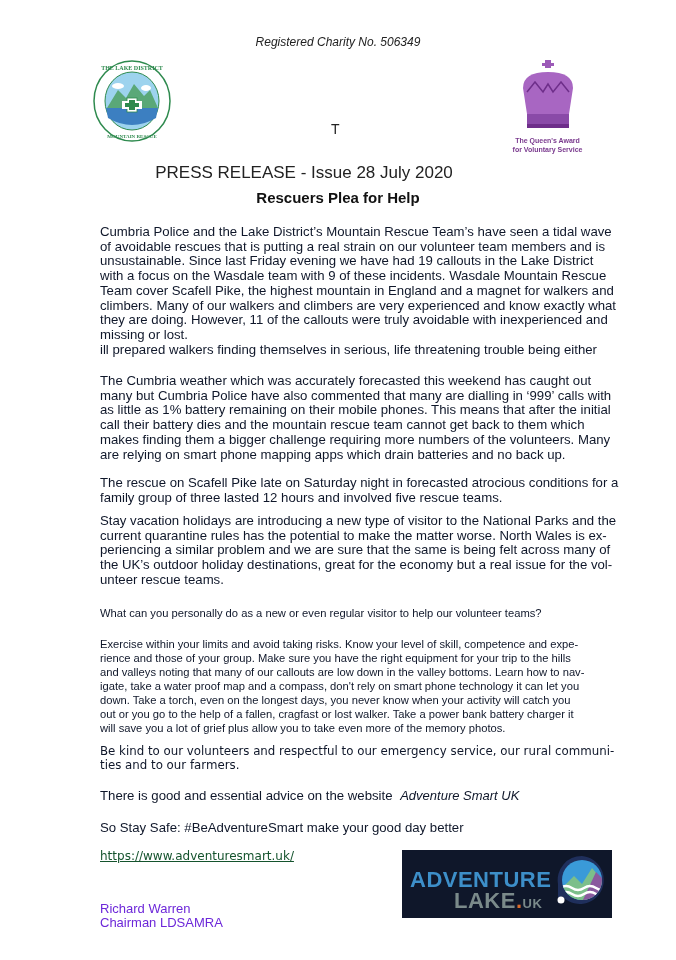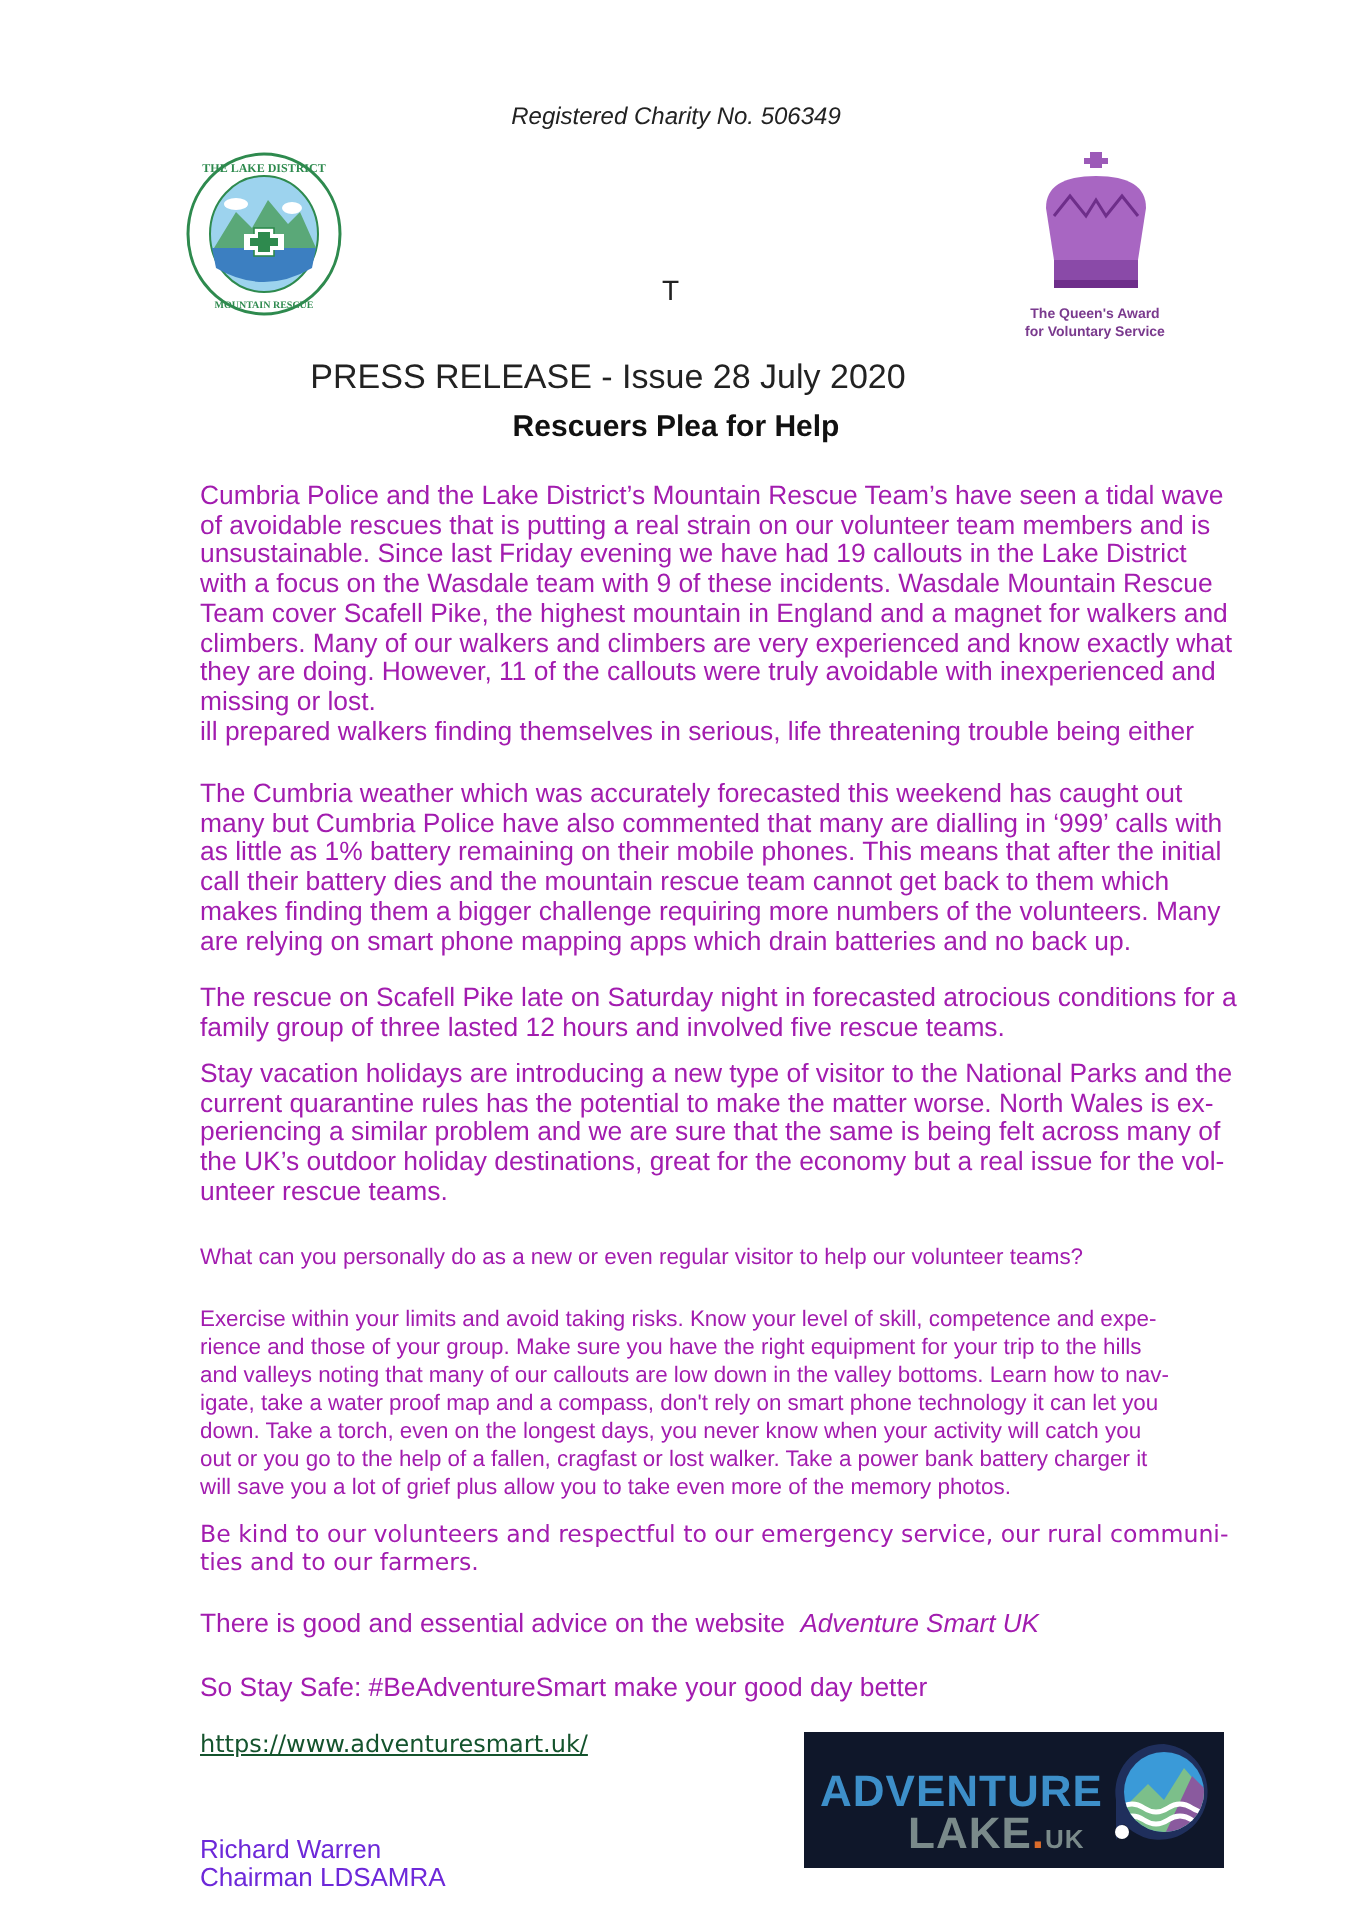--- a/index.html
+++ b/index.html
@@ -1,26 +1,26 @@
 <!DOCTYPE html>
 <html><head>
 <meta charset="utf-8">
 <style>
   html, body { margin: 0; padding: 0; background: #ffffff; }
   body { width: 676px; height: 960px; position: relative; overflow: hidden;
          font-family: "Liberation Sans", sans-serif; color: #111; }
-  .abs { position: absolute; margin-top: 16px; }
+  .abs { position: absolute; }
   .charity { top: 35px; left: 0; width: 676px; text-align: center; font-size: 12px; font-style: italic; color: #222; }
   .logo-left { left: 82px; top: 60px; width: 100px; height: 82px; }
   .logo-right { left: 505px; top: 58px; width: 85px; height: 100px; text-align: center; }
   .qa-text { font-size: 7px; font-weight: bold; color: #7a3a8e; line-height: 9px; margin-top: 2px; }
   .stray-t { left: 331px; top: 121px; font-size: 14px; color: #222; }
   .press { top: 163px; left: 0; width: 608px; text-align: center; font-size: 17px; color: #222; }
   .headline { top: 189px; left: 0; width: 676px; text-align: center; font-size: 15px; font-weight: bold; color: #111; }
-  .para { left: 100px; width: 525px; font-size: 13.2px; line-height: 14.7px; color: #a21caf; }
+  .para { left: 100px; width: 525px; font-size: 13.2px; line-height: 14.7px; color: #0f172a; }
   .para.small { font-size: 11.2px; line-height: 14px; }
   .para.verdana { font-family: "DejaVu Sans", sans-serif; font-size: 11.8px; line-height: 14px; }
   .line { display: block; white-space: nowrap; }
   .italic-link { font-style: italic; font-size: 13px; margin-left: 4px; }
   .url { left: 100px; top: 849px; font-family: "DejaVu Sans", sans-serif; font-size: 12px; color: #14532d; text-decoration: underline; cursor: pointer; }
   .sig { left: 100px; top: 902px; font-size: 13px; line-height: 14px; color: #6d28d9; }
   .as-logo { left: 402px; top: 850px; width: 210px; height: 68px; background: #0f172a; }
   .as-word1 { position: absolute; left: 8px; top: 17px; font-size: 22px; font-weight: bold; color: #3d8fc9; letter-spacing: 0.5px; }
   .as-word2 { position: absolute; left: 52px; top: 38px; font-size: 22px; font-weight: bold; color: #7a8a8a; letter-spacing: 0.5px; }
   .as-uk { font-size: 13px; color: #7a8a8a; }

